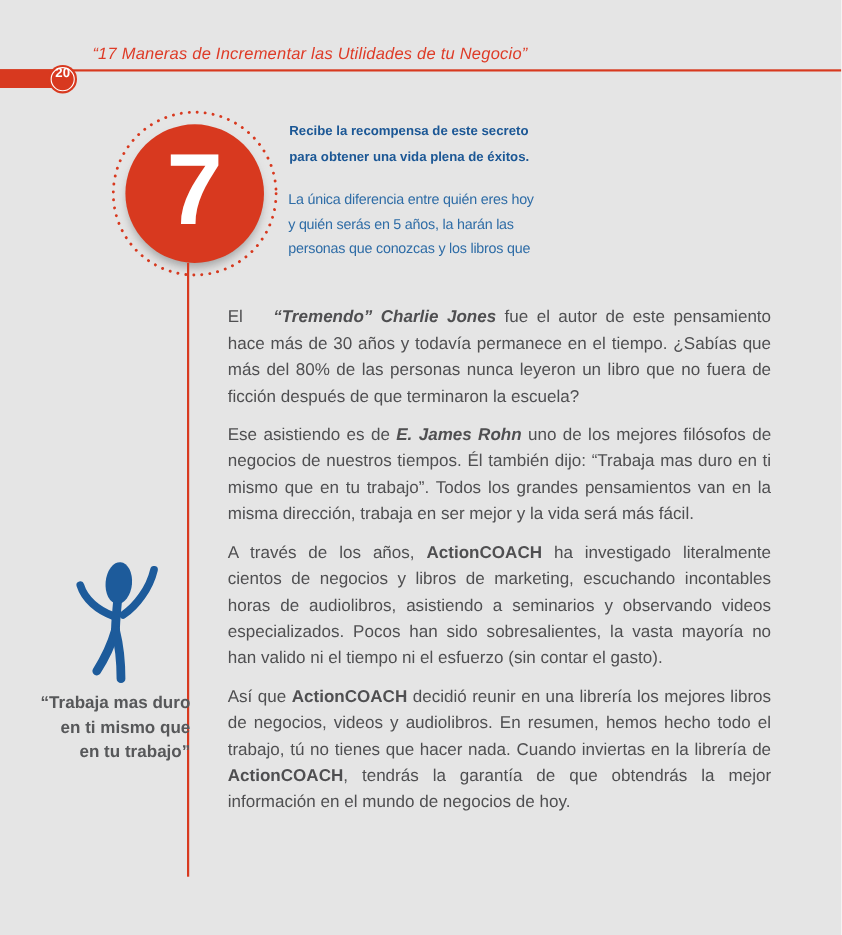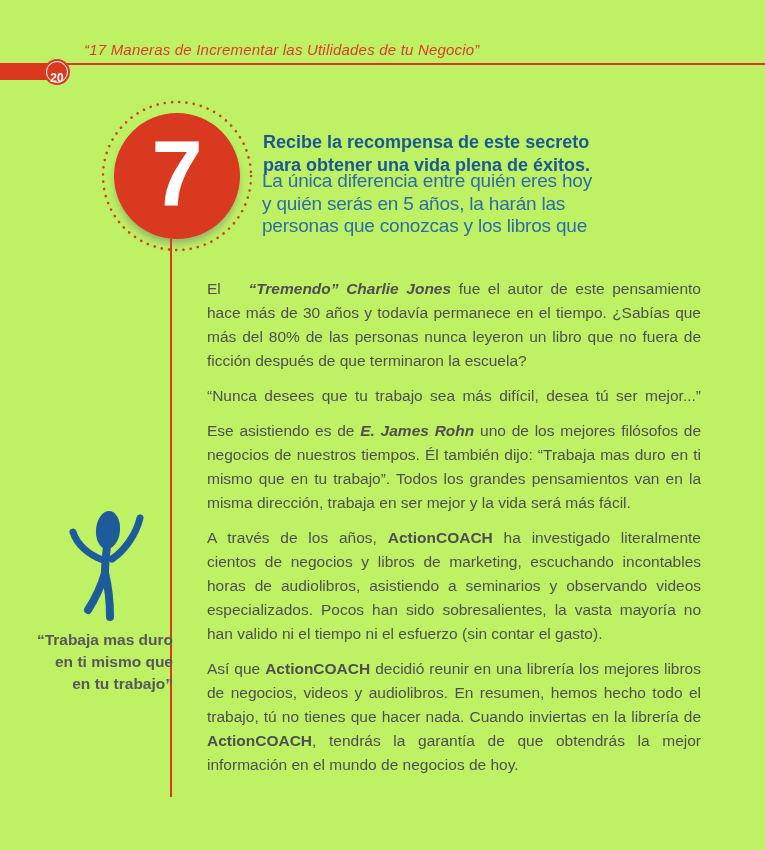--- a/index.html
+++ b/index.html
@@ -1,19 +1,19 @@
 <!DOCTYPE html>
 <html><head>
 <meta charset="utf-8">
 <style>
   html,body{margin:0;padding:0;background:#ffffff;}
   .page{
     position:relative;
     width:765px;height:850px;
-    background:#bef264;
+    background:#e5e5e5;
     overflow:hidden;
     font-family:"Liberation Sans", sans-serif;
     text-decoration:underline;
   }
   
   .header-title{
     position:absolute;left:84px;top:41px;
     font-size:15px;font-style:italic;
     color:#DE3B27;letter-spacing:0.2px;
     white-space:nowrap;
@@ -22,21 +22,21 @@
     position:absolute;left:0;top:63px;width:765px;height:2px;
     background:#D8391F;
   }
   .page-badge-bar{
     position:absolute;left:0;top:63px;width:48px;height:17px;
     background:#D8391F;
   }
   .page-badge{
     position:absolute;left:44px;top:59px;width:26px;height:26px;
     background:#D8391F;border-radius:50%;
-    display:flex;align-items:flex-end;justify-content:center;
+    display:flex;align-items:flex-start;justify-content:center;
   }
   .page-badge-ring{
     position:absolute;inset:2px;border:1.5px solid #ffffff;border-radius:50%;
   }
   .page-badge-number{
     position:relative;color:#ffffff;font-weight:bold;font-size:12px;
   }
   
   .dotted-ring{position:absolute;left:97px;top:96px;width:160px;height:160px;}
   .secret-circle{
@@ -49,25 +49,25 @@
     color:#ffffff;font-weight:bold;font-size:92px;line-height:1;
     transform:translateY(-3px);
   }
   .vertical-rule{
     position:absolute;left:170px;top:239px;width:2px;height:558px;
     background:#D8391F;
   }
   
   .heading{
     position:absolute;left:263px;top:108px;width:330px;
-    color:#1B5795;font-weight:bold;font-size:18px;line-height:23px;margin-top:23px;
+    color:#1B5795;font-weight:bold;font-size:12px;line-height:23px;
   }
   .script{
     position:absolute;left:262px;top:170px;width:330px;
-    color:#2E6CA6;font-size:19px;line-height:22.5px;
+    color:#2E6CA6;font-size:13px;line-height:22.5px;
     letter-spacing:-0.2px;
   }
   
   .body-text{
     position:absolute;left:207px;top:277px;width:494px;
     color:#4F4F51;font-size:15.5px;line-height:24px;
   }
   .body-par{margin:0 0 11px 0;text-align:justify;}
   .body-par.justify-last{text-align-last:justify;}
   
@@ -111,21 +111,20 @@
     </div>
 
   <div class="script">
       <div>La única diferencia entre quién eres hoy</div>
       <div>y quién serás en 5 años, la harán las</div>
       <div>personas que conozcas y los libros que</div>
     </div>
 
   <div class="body-text">
       <p class="body-par"><span>El </span><span style="font-weight: bold; font-style: italic; margin-left: 20px;">“Tremendo” Charlie Jones</span><span> fue el autor de este pensamiento hace más de 30 años y todavía permanece en el tiempo. ¿Sabías que más del 80% de las personas nunca leyeron un libro que no fuera de ficción después de que terminaron la escuela?</span></p>
-      <p class="body-par justify-last"><span>“Nunca desees que tu trabajo sea más difícil, desea tú ser mejor...”</span></p>
       <p class="body-par"><span>Ese asistiendo es de </span><span style="font-weight: bold; font-style: italic;">E. James Rohn</span><span> uno de los mejores filósofos de negocios de nuestros tiempos. Él también dijo: “Trabaja mas duro en ti mismo que en tu trabajo”.  Todos los grandes pensamientos van en la misma dirección, trabaja en ser mejor y la vida será más fácil.</span></p>
       <p class="body-par"><span>A través de los años, </span><span style="font-weight: bold;">ActionCOACH</span><span> ha investigado literalmente cientos de negocios y libros de marketing, escuchando incontables horas de audiolibros,  asistiendo a seminarios y observando videos especializados. Pocos han sido sobresalientes, la vasta mayoría no han valido ni el tiempo ni el esfuerzo (sin contar el gasto).</span></p>
       <p class="body-par"><span>Así que </span><span style="font-weight: bold;">ActionCOACH</span><span> decidió  reunir en una  librería  los mejores libros de negocios, videos y audiolibros. En resumen, hemos hecho todo el trabajo, tú no tienes  que  hacer nada.  Cuando  inviertas  en  la librería  de </span><span style="font-weight: bold;">ActionCOACH</span><span>, tendrás la garantía de que obtendrás la mejor información en el mundo de negocios de hoy.</span></p>
     </div>
 
   <div class="figure">
     <svg width="86" height="118" viewBox="0 0 86 118">
       <g fill="none" stroke="#1D5B9B" stroke-linecap="round">
 
         <path d="M9,25 C13,38 25,48 39,53" stroke-width="7"></path>

